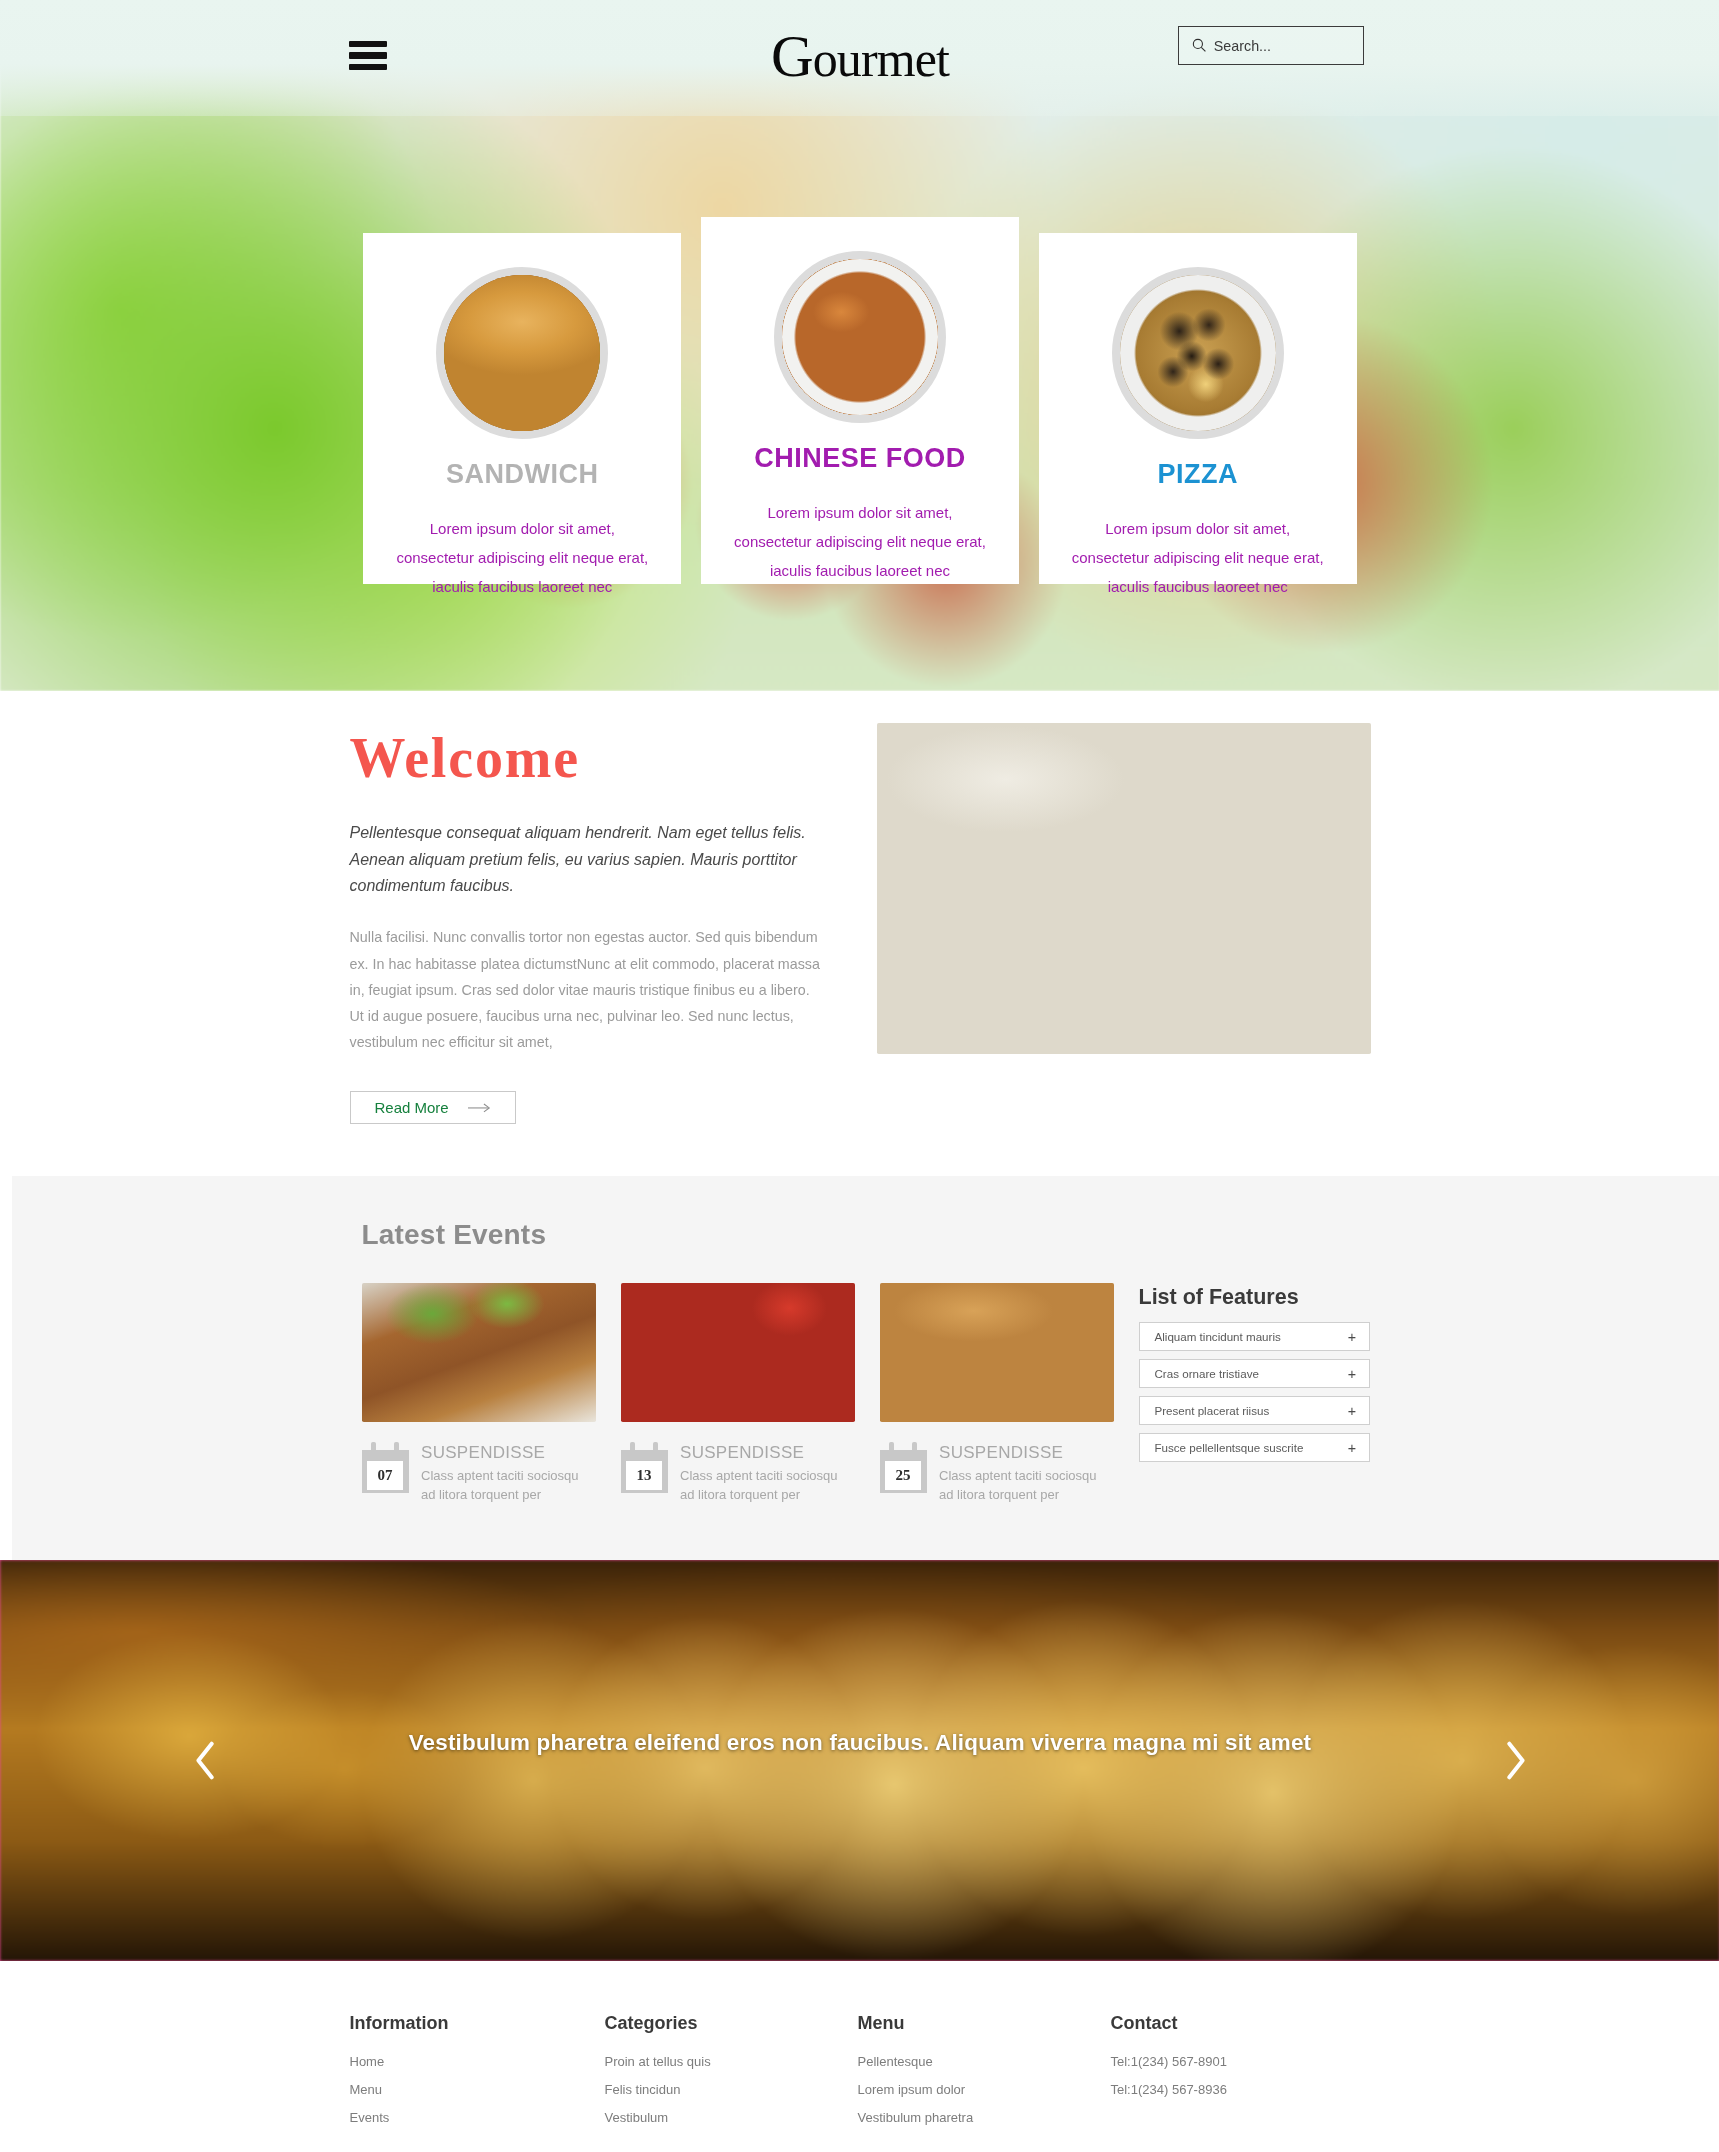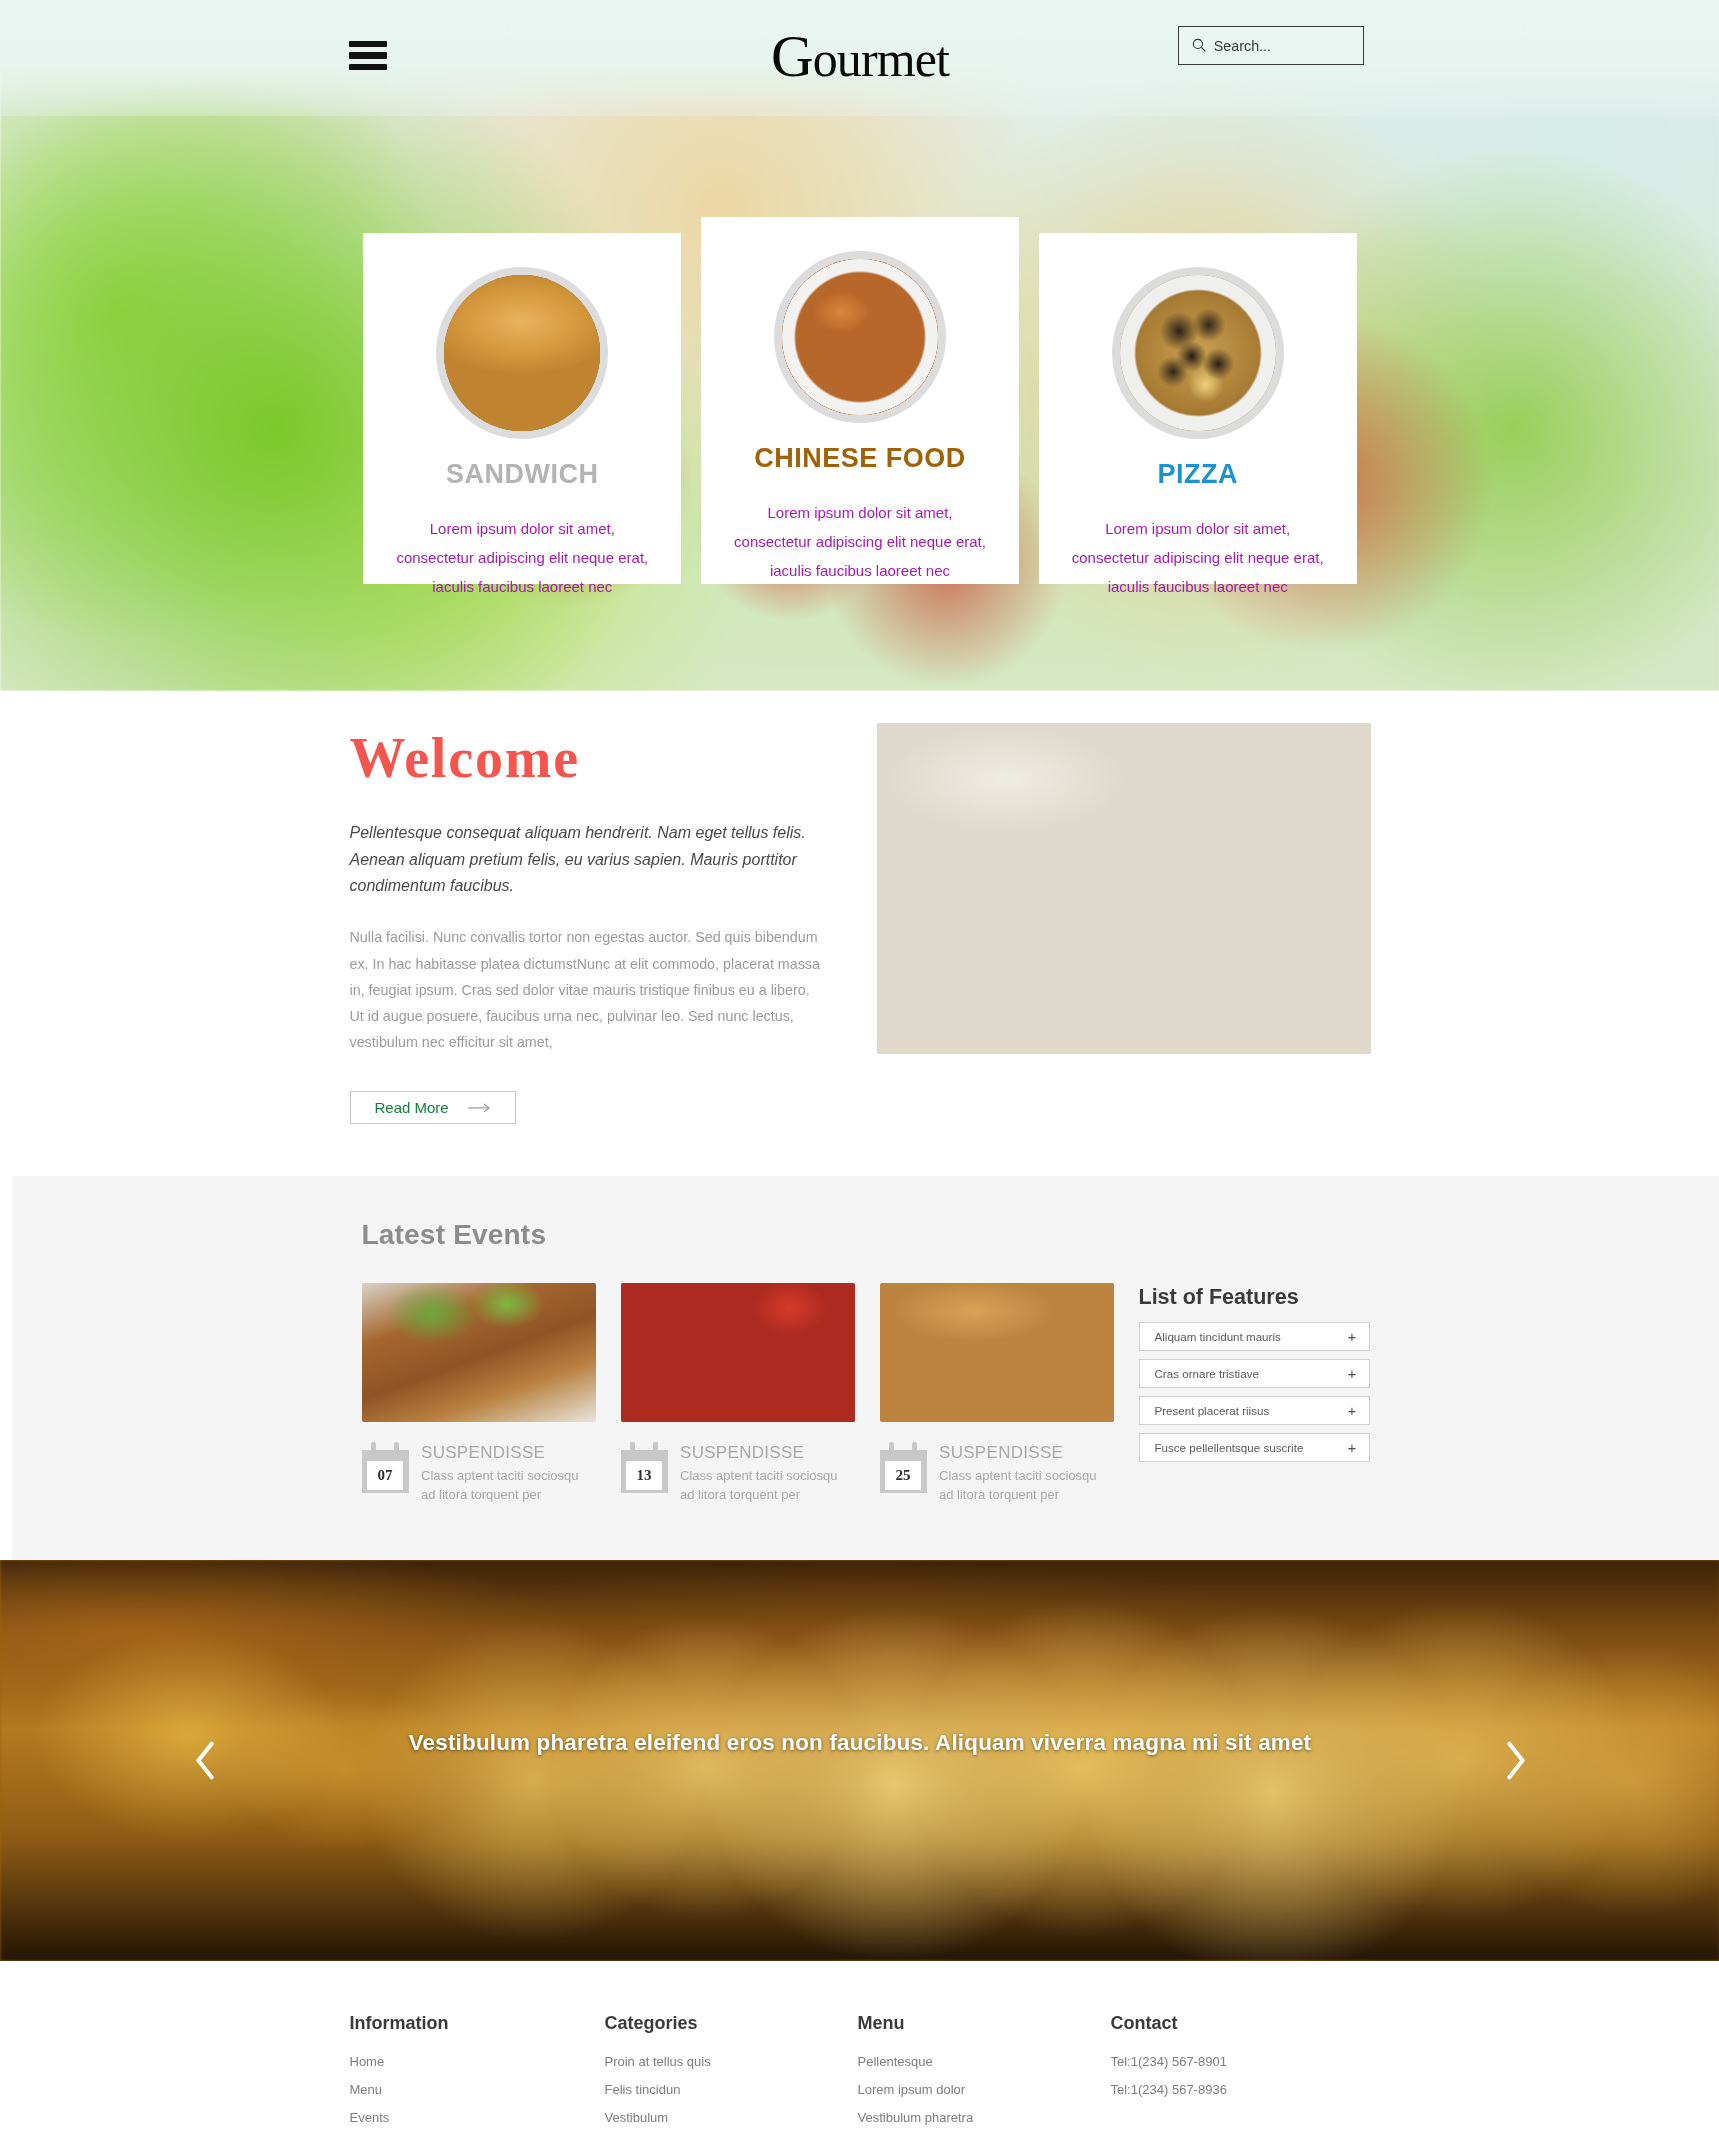--- a/index.html
+++ b/index.html
@@ -268,21 +268,21 @@
   }
   .acc-plus { font-size: 14.3px; color: #4a4a4a; line-height: 1; }
   .acc-body {
     font-size: 12.5px; line-height: 1.62; color: #a2a2a2;
     padding: 1.8px 0 10.7px 12.5px;
   }
 
   
   .carousel {
     position: relative; width: 1720px; height: 401px; overflow: hidden;
-    background: #a16207;
+    background: #ec4899;
   }
   .carousel-bg {
     position: absolute; inset: 0;
     background:
       radial-gradient(ellipse 9% 26% at 11% 44%, rgba(250,205,80,0.55) 0%, rgba(250,205,80,0) 100%),
       radial-gradient(ellipse 7% 20% at 20% 52%, rgba(235,180,60,0.45) 0%, rgba(235,180,60,0) 100%),
       radial-gradient(ellipse 10% 40% at 31% 55%, rgba(250,215,110,0.6) 0%, rgba(250,215,110,0) 100%),
       radial-gradient(ellipse 9% 38% at 41% 52%, rgba(255,225,130,0.65) 0%, rgba(255,225,130,0) 100%),
       radial-gradient(ellipse 11% 44% at 52% 56%, rgba(255,230,140,0.75) 0%, rgba(255,230,140,0) 100%),
       radial-gradient(ellipse 10% 42% at 63% 52%, rgba(255,222,120,0.7) 0%, rgba(255,222,120,0) 100%),
@@ -356,21 +356,21 @@
           <div class="circle-img img-sandwich"></div>
         </div>
         <div class="card-title" style="color:#b3b3b3">SANDWICH</div>
         <div class="card-desc">Lorem ipsum dolor sit amet, consectetur adipiscing elit neque erat, iaculis faucibus laoreet nec</div>
       </div>
 
       <div class="card raised">
         <div class="circle-frame">
           <div class="circle-img img-chinese"></div>
         </div>
-        <div class="card-title" style="color:#a16207">CHINESE FOOD</div>
+        <div class="card-title" style="color:#a21caf">CHINESE FOOD</div>
         <div class="card-desc">Lorem ipsum dolor sit amet, consectetur adipiscing elit neque erat, iaculis faucibus laoreet nec</div>
       </div>
 
       <div class="card">
         <div class="circle-frame">
           <div class="circle-img img-pizza"></div>
         </div>
         <div class="card-title" style="color:#1c92d2">PIZZA</div>
         <div class="card-desc">Lorem ipsum dolor sit amet, consectetur adipiscing elit neque erat, iaculis faucibus laoreet nec</div>
       </div>

